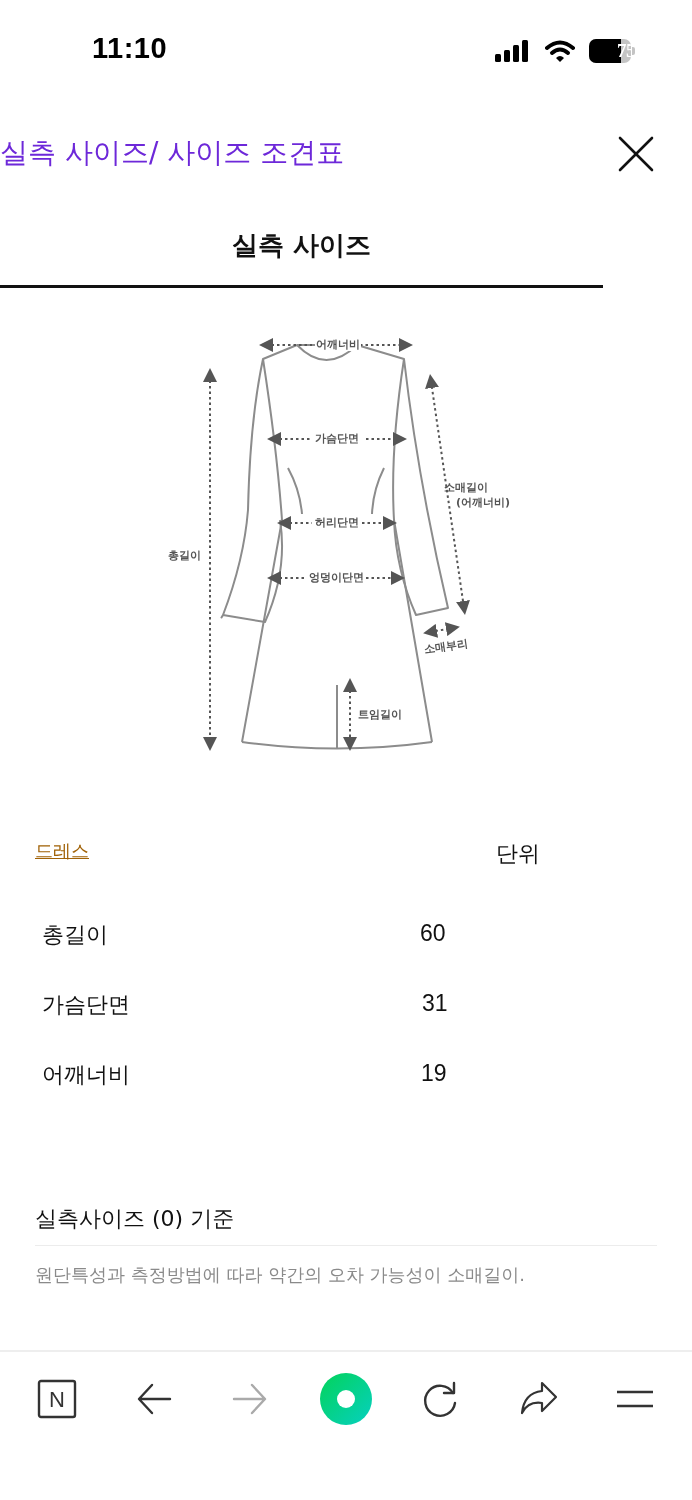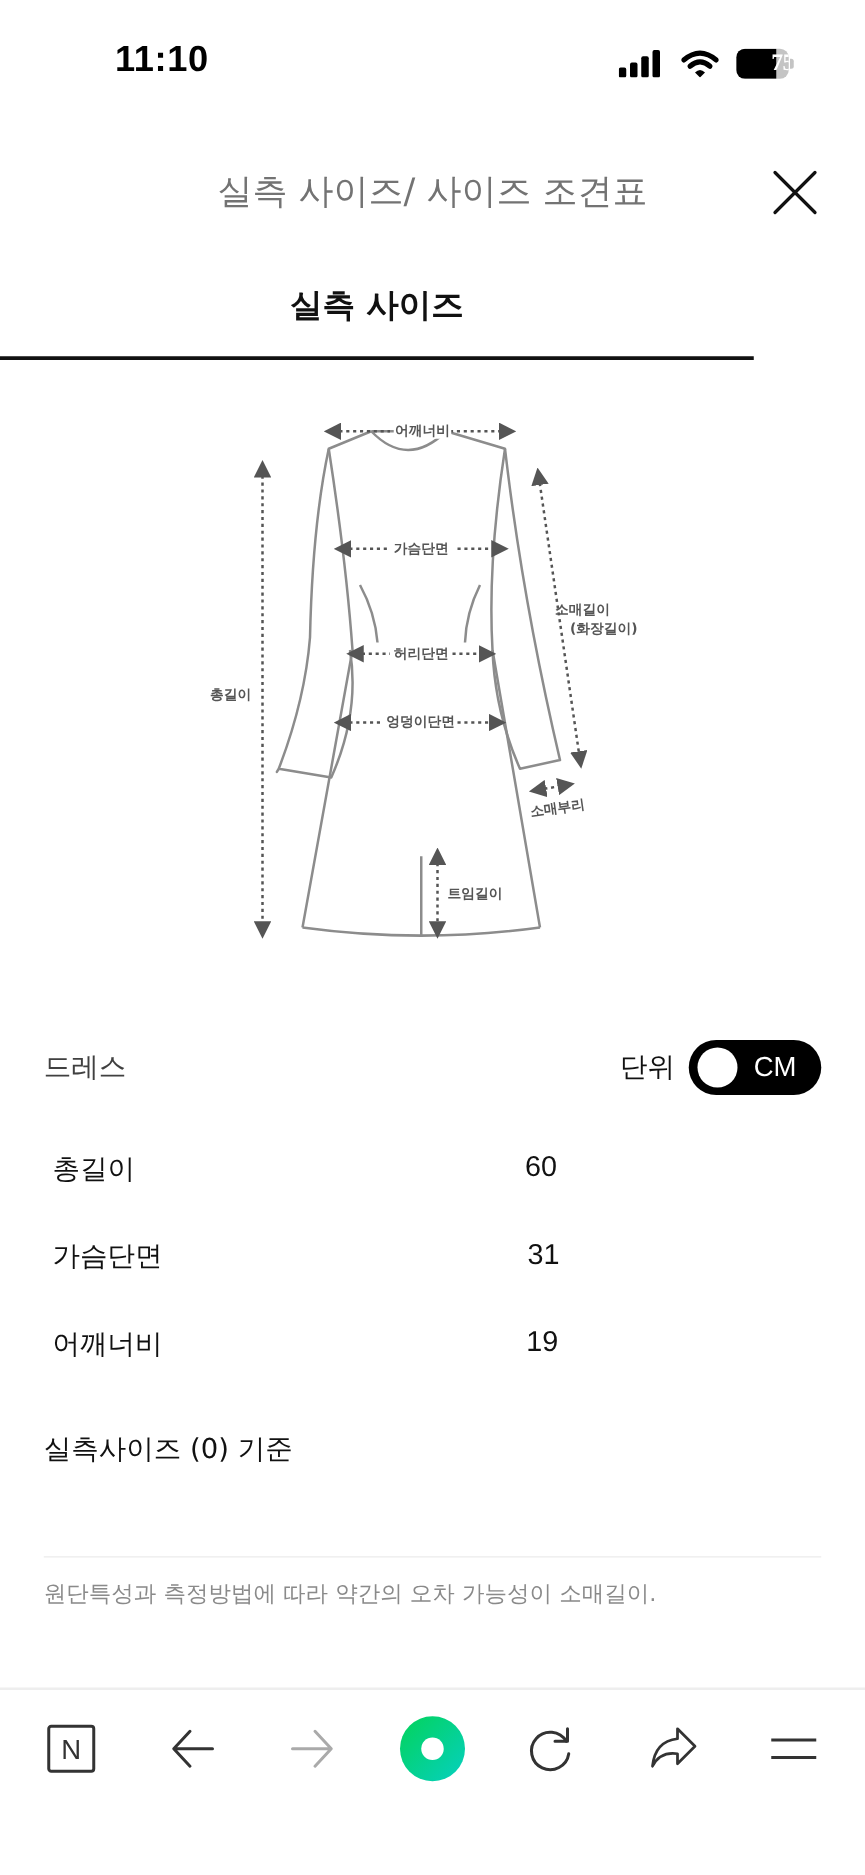--- a/index.html
+++ b/index.html
@@ -11,48 +11,48 @@
     .status-time { position: absolute; left: 92px; top: 32px; font-family: "Liberation Sans", sans-serif; font-weight: bold; font-size: 29px; letter-spacing: 0.5px; color: #000; }
     .status-icons { position: absolute; left: 495px; top: 38px; height: 26px; display: flex; align-items: center; gap: 14px; }
     .battery { position: relative; width: 46px; height: 24px; display: flex; align-items: center; }
     .battery-body { width: 42px; height: 24px; border-radius: 7px; background: #c4c4c4; overflow: hidden; position: relative; }
     .battery-fill { position: absolute; left: 0; top: 0; bottom: 0; width: 75%; background: #000; }
     .battery-text { position: absolute; left: 16px; top: 0; width: 42px; height: 24px; text-align: center; line-height: 24px; font-family: Liberation Serif, serif; font-weight: bold; font-size: 19px; color: #fff; letter-spacing: -0.5px; }
     .battery-nub { width: 3px; height: 8px; background: #c4c4c4; border-radius: 0 2px 2px 0; margin-left: 1px; }
 
     
     .header { position: absolute; left: 0; top: 110px; width: 692px; height: 90px; }
-    .header-title { position: absolute; left: 0; right: 0; top: 24px; text-align: center; font-size: 28px; color: #737373; }
+    .header-title { position: absolute; left: 0; right: 0; top: 24px; text-align: left; font-size: 28px; color: #6d28d9; }
     .close-btn { position: absolute; left: 612px; top: 130px; width: 46px; height: 46px; cursor: pointer; }
 
     
     .tabs { position: absolute; left: 0; top: 210px; width: 603px; height: 78px; display: flex; border-bottom: 2px solid #e6e6e6; }
     .tab { flex: 1; text-align: center; font-size: 26px; line-height: 70px; color: #111; cursor: pointer; position: relative; }
     .tab.active { font-weight: bold; }
     .tab.active::after { content: ""; position: absolute; left: 0; right: 0; bottom: -2px; height: 3px; background: #111; }
 
     
     .diagram { position: absolute; left: 160px; top: 330px; width: 360px; height: 430px; }
     .diagram svg { position: absolute; left: 0; top: 0; }
     .dlabel { position: absolute; font-size: 11px; font-weight: bold; color: #555; white-space: nowrap; line-height: 13px; }
 
     
     .size-header { position: absolute; left: 0; top: 830px; width: 692px; height: 46px; }
-    .product-name { position: absolute; left: 35px; top: 9px; font-size: 22px; color: #404040; }
+    .product-name { position: absolute; left: 35px; top: 9px; font-size: 18px; color: #a16207; text-decoration: underline; }
     .unit-label { position: absolute; left: 496px; top: 9px; font-size: 22px; color: #111; }
     .unit-toggle { position: absolute; left: 551px; top: 2px; width: 106px; height: 44px; border-radius: 22px; background: #000; cursor: pointer; }
     .unit-toggle .knob { position: absolute; left: 7px; top: 6px; width: 32px; height: 32px; border-radius: 50%; background: #fff; }
     .unit-toggle .unit-text { position: absolute; left: 52px; top: 0; line-height: 44px; font-family: "Liberation Sans", sans-serif; font-size: 22px; color: #fff; }
 
     .size-rows { position: absolute; left: 0; top: 900px; width: 692px; }
     .size-row { position: relative; height: 70px; }
     .size-row .row-label { position: absolute; left: 42px; top: 20px; font-size: 22px; color: #111; }
     .size-row .row-value { position: absolute; left: 420px; top: 20px; font-family: "Liberation Sans", sans-serif; font-size: 23px; color: #111; }
 
-    .basis { position: absolute; left: 35px; top: 1144px; font-size: 22px; color: #111; }
+    .basis { position: absolute; left: 35px; top: 1204px; font-size: 22px; color: #111; }
     .divider { position: absolute; left: 35px; top: 1245px; width: 622px; height: 1px; background: #ececec; }
     .note { position: absolute; left: 35px; top: 1263px; font-size: 18px; color: #8a8a8a; }
 
     
     .bottom-bar { position: absolute; left: 0; top: 1350px; width: 692px; height: 150px; border-top: 2px solid #eeeeee; background: #fff; }
     .nav-btn { position: absolute; top: 22px; width: 50px; height: 50px; display: flex; align-items: center; justify-content: center; cursor: pointer; }
   </style>
 </head>
 <body>
 
@@ -144,32 +144,28 @@
 
       <line x1="190" y1="355" x2="190" y2="414" marker-start="url(#ah)" marker-end="url(#ah)"></line>
     </g>
   </svg>
   <div class="dlabel" style="left:155px; top:8px; background:#fff; padding:0 1px;">어깨너비</div>
   <div class="dlabel" style="left:155px; top:102px;">가슴단면</div>
   <div class="dlabel" style="left:155px; top:186px;">허리단면</div>
   <div class="dlabel" style="left:149px; top:241px;">엉덩이단면</div>
   <div class="dlabel" style="left:8px; top:219px;">총길이</div>
   <div class="dlabel" style="left:284px; top:151px;">소매길이</div>
-  <div class="dlabel" style="left:296px; top:166px;">(화장길이)</div>
+  <div class="dlabel" style="left:296px; top:166px;">(어깨너비)</div>
   <div class="dlabel" style="left:264px; top:310px; transform:rotate(-8deg);">소매부리</div>
   <div class="dlabel" style="left:198px; top:378px;">트임길이</div>
 </div>
 
 <div class="size-header">
   <div class="product-name">드레스</div>
   <div class="unit-label">단위</div>
-  <div class="unit-toggle">
-    <div class="knob"></div>
-    <div class="unit-text">CM</div>
-  </div>
 </div>
 
 <div class="size-rows">
   <div class="size-row">
     <div class="row-label">총길이</div>
     <div class="row-value">60</div>
   </div>
   <div class="size-row">
     <div class="row-label">가슴단면</div>
     <div class="row-value" style="left:422px;">31</div>

